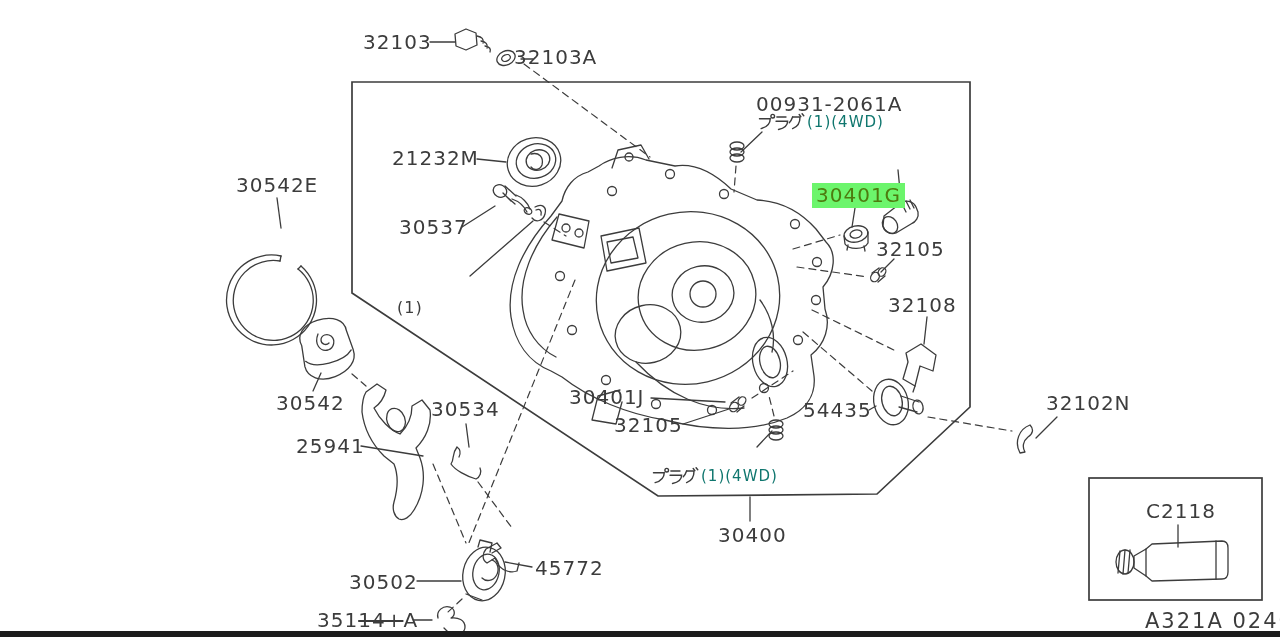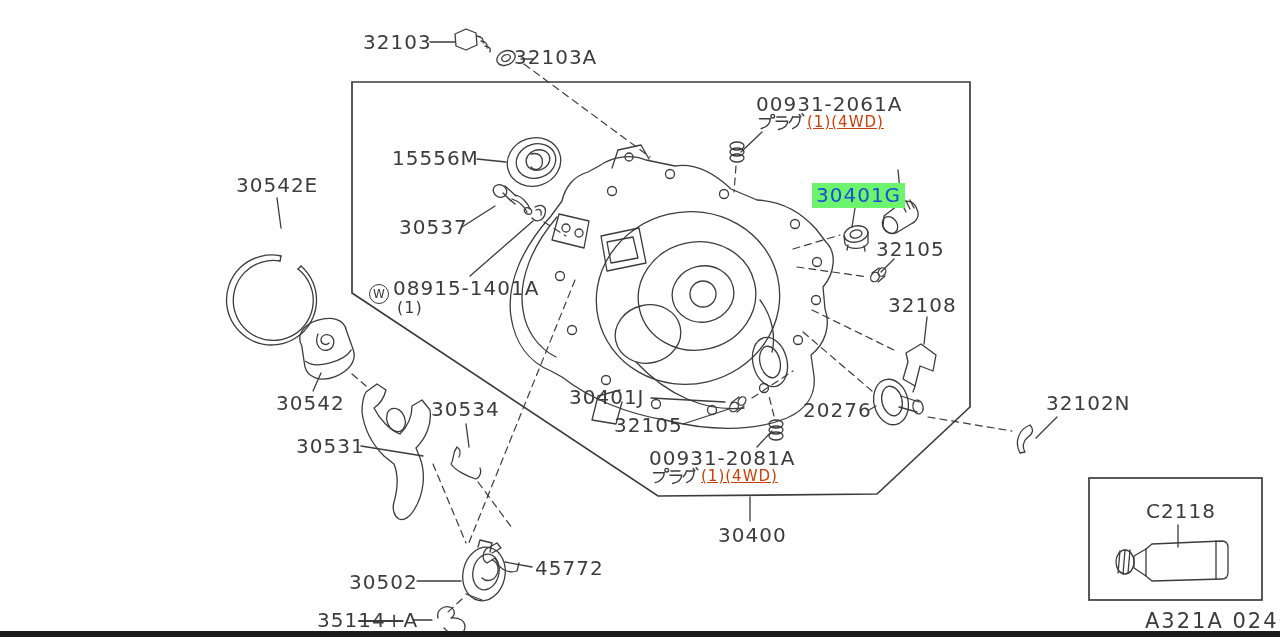--- a/index.html
+++ b/index.html
@@ -3,23 +3,23 @@
 <meta charset="utf-8">
 <style>
   html,body{margin:0;padding:0;background:#fff;}
   #stage{position:relative;width:1280px;height:640px;background:#ffffff;overflow:hidden;
          font-family:"DejaVu Sans","Liberation Sans",sans-serif;color:#3c3c3c;padding-left:20px;}
   #artwork{position:absolute;left:0;top:0;}
   .ln{stroke:#3c3c3c;stroke-width:1.3;fill:none;stroke-linecap:round;stroke-linejoin:round;}
   .ln-bold{stroke:#3c3c3c;stroke-width:1.7;fill:none;}
   .dash{stroke:#3c3c3c;stroke-width:1.2;fill:none;stroke-dasharray:7 5;stroke-linecap:round;}
   .lbl{position:absolute;font-size:20px;letter-spacing:1px;white-space:nowrap;color:#3c3c3c;}
-  .lbl-sm{position:absolute;font-size:15px;letter-spacing:1px;white-space:nowrap;color:#c2410c;
-          display:flex;text-decoration:underline;}
-  .hl{background:#6cf56c;color:#1d4ed8;padding:0 4px 1px 4px;}
+  .lbl-sm{position:absolute;font-size:15px;letter-spacing:1px;white-space:nowrap;color:#0f766e;
+          display:flex;}
+  .hl{background:#6cf56c;color:#4d7c0f;padding:0 4px 1px 4px;}
   .wmark{display:inline-block;width:18px;height:18px;border:1.6px solid #3c3c3c;border-radius:50%;
          font-size:12px;line-height:18px;text-align:center;letter-spacing:0;vertical-align:-3px;
          margin-right:4px;}
   .struck{text-decoration:line-through;text-decoration-thickness:2px;}
   .kana{margin-right:2px;}
   #footer-bar{position:absolute;left:0;top:631px;width:1280px;height:6px;background:#1c1c1c;}
   .footer-code{position:absolute;left:1145px;top:609px;font-size:21px;letter-spacing:2px;color:#3c3c3c;}
 </style>
 </head>
 <body>
@@ -231,59 +231,55 @@
         <path d="M24,4 L35,4"></path>
           <path d="M23,9 L37,9 C37,14 33,17.5 26,19"></path>
         <path d="M43,4 C42,7 41,9 39,11"></path>
           <path d="M43,4 L52,4 C52,11 49,16 43,18"></path>
         <path d="M51,1 L53,3.5 M54.5,0 L56.5,2.5"></path>
       </g>
     </svg>
     <span>(1)(4WD)</span>
   </div>
 
-  <div class="lbl" style="left:392px;top:146px">15556M</div>
+  <div class="lbl" style="left:392px;top:146px">21232M</div>
   <div class="lbl" style="left:399px;top:215px">30537</div>
   <div class="lbl" style="left:236px;top:173px">30542E</div>
 
-  <div class="lbl" style="left:369px;top:276px">
-    <span class="wmark">W</span><span>08915-1401A</span>
-  </div>
   <div class="lbl" style="left:397px;top:298px;font-size:16px">(1)</div>
 
   <div class="lbl" style="left:276px;top:391px">30542</div>
-  <div class="lbl" style="left:296px;top:434px">30531</div>
+  <div class="lbl" style="left:296px;top:434px">25941</div>
   <div class="lbl" style="left:431px;top:397px">30534</div>
   <div class="lbl" style="left:349px;top:570px">30502</div>
   <div class="lbl" style="left:535px;top:556px">45772</div>
 
   <div class="lbl" style="left:317px;top:608px"><span>351</span><span class="struck">14+</span><span>A</span></div>
 
   <div class="lbl" style="left:718px;top:523px">30400</div>
   <div class="lbl" style="left:569px;top:385px">30401J</div>
   <div class="lbl" style="left:614px;top:413px">32105</div>
 
-  <div class="lbl" style="left:649px;top:446px">00931-2081A</div>
   <div class="lbl-sm" style="left:651px;top:467px">
     <svg class="kana" width="48" height="18" viewBox="0 0 58 20">
       <g fill="none" stroke="#3c3c3c" stroke-width="1.7" stroke-linecap="round">
         <path d="M3,6 L16,6 C16,12 12,16 5,18"></path>
           <circle cx="19" cy="3" r="2.2"></circle>
         <path d="M24,4 L35,4"></path>
           <path d="M23,9 L37,9 C37,14 33,17.5 26,19"></path>
         <path d="M43,4 C42,7 41,9 39,11"></path>
           <path d="M43,4 L52,4 C52,11 49,16 43,18"></path>
         <path d="M51,1 L53,3.5 M54.5,0 L56.5,2.5"></path>
       </g>
     </svg>
     <span>(1)(4WD)</span>
   </div>
 
   <div class="lbl" style="left:812px;top:183px"><span class="hl">30401G</span></div>
   <div class="lbl" style="left:876px;top:237px">32105</div>
   <div class="lbl" style="left:888px;top:293px">32108</div>
-  <div class="lbl" style="left:803px;top:398px">20276</div>
+  <div class="lbl" style="left:803px;top:398px">54435</div>
   <div class="lbl" style="left:1046px;top:391px">32102N</div>
   <div class="lbl" style="left:1146px;top:499px">C2118</div>
 
   <div class="footer-code">A321A 0240</div>
   <div id="footer-bar"></div>
 </div>
 
 </body></html>

